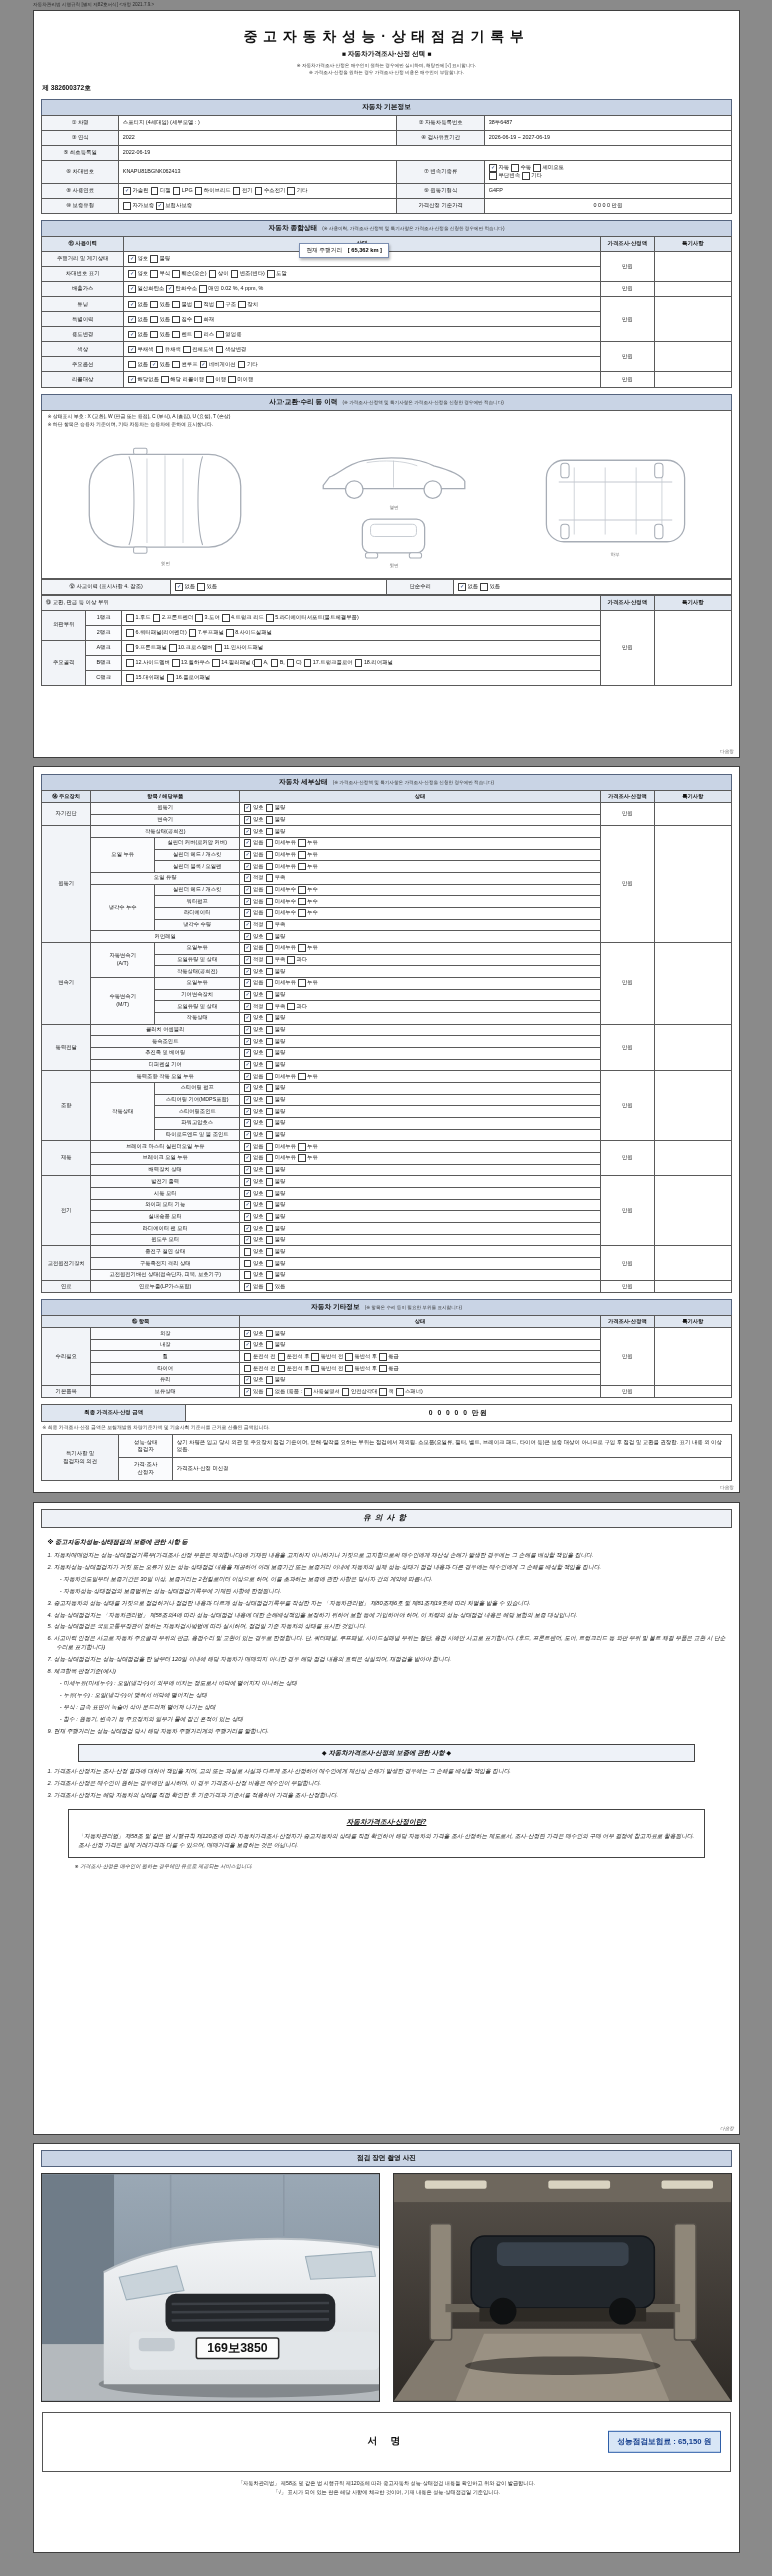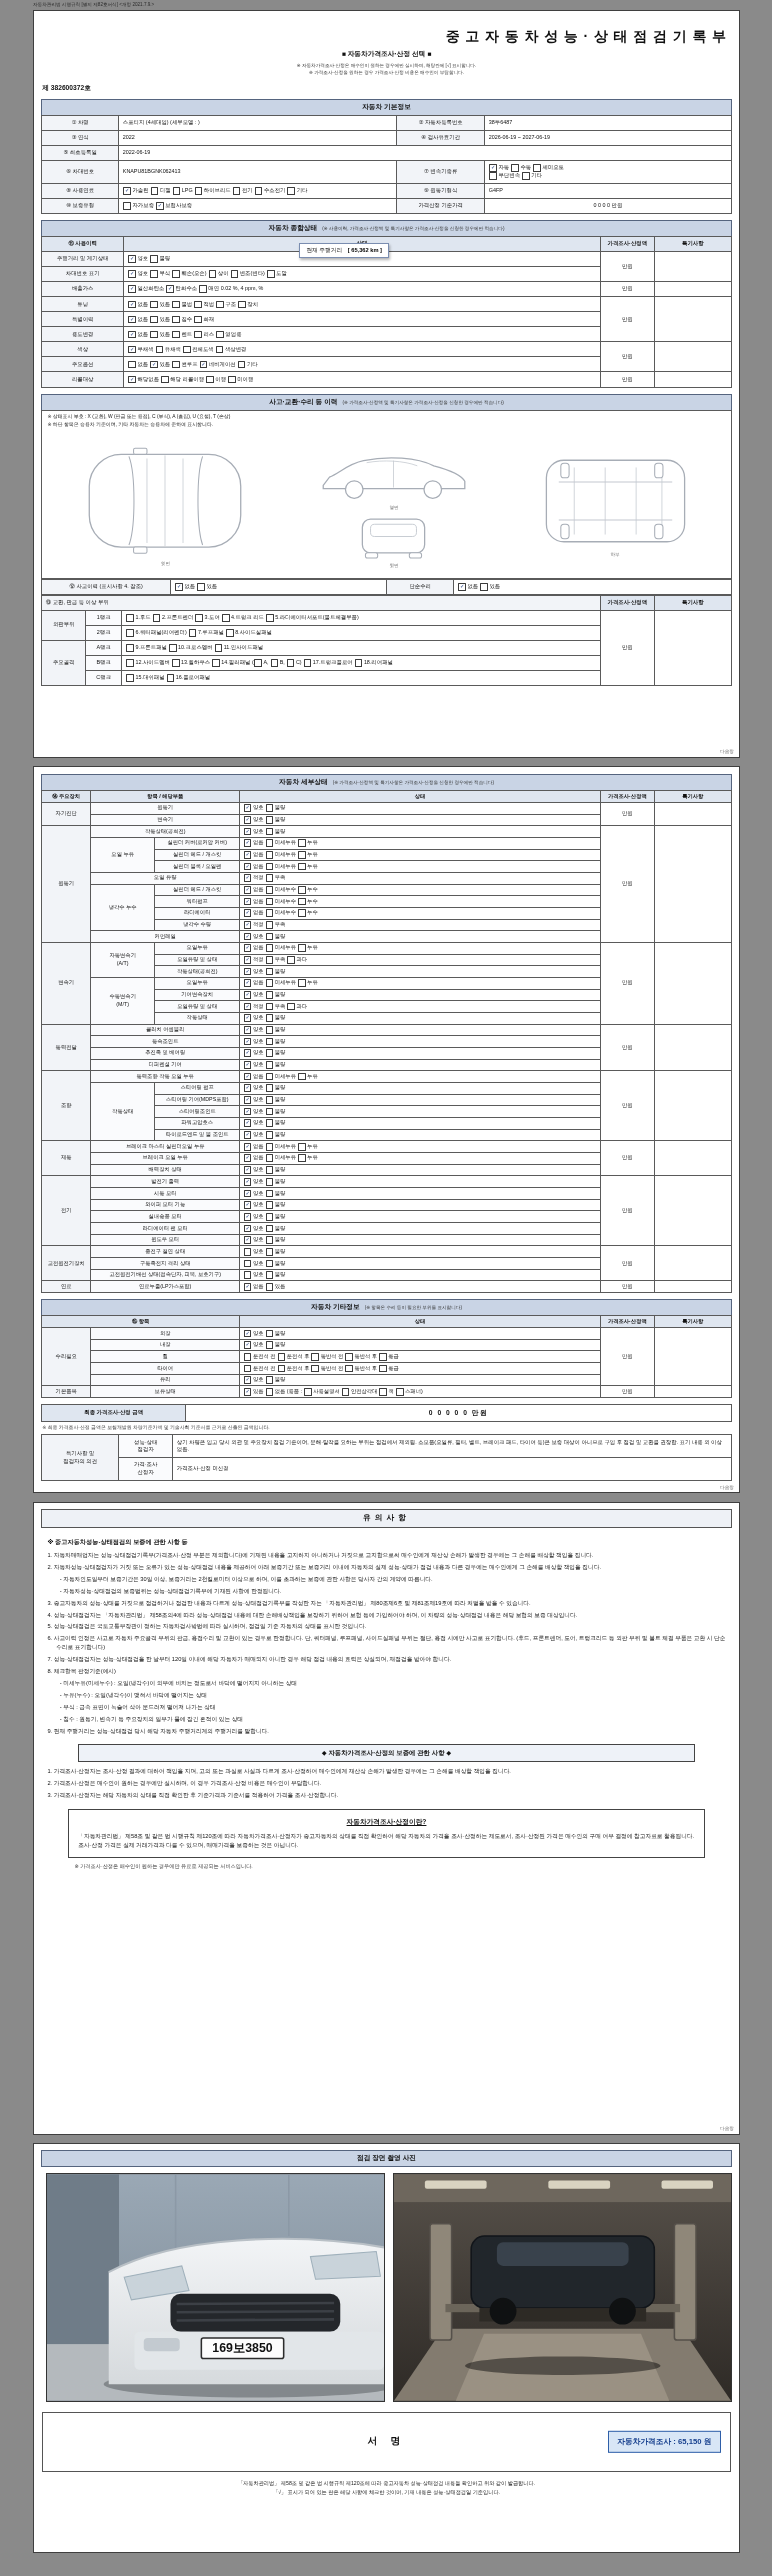--- a/index.html
+++ b/index.html
@@ -9,21 +9,21 @@
     color:#111;-webkit-font-smoothing:antialiased;
   }
   .top-note{width:707px;margin:0 auto;font-size:4.6px;color:#2b2b2b;padding:1.5px 1px 1px;}
   .panel{
     width:707px;margin:0 auto;background:#fff;border:0.5px solid #3f3f3f;
     padding:6.2px 7.2px 11.3px;box-sizing:border-box;position:relative;
   }
   .panel + .panel{margin-top:8.2px;}
   .next{position:absolute;right:5.2px;bottom:2.6px;font-size:4.6px;color:#666;}
   
-  .doc-title{text-align:right;font-size:14px;font-weight:bold;letter-spacing:5.7px;margin:11.3px 0 4.1px;}
+  .doc-title{text-align:center;font-size:14px;font-weight:bold;letter-spacing:5.7px;margin:11.3px 0 4.1px;}
   .doc-sub{text-align:center;font-size:6.7px;font-weight:bold;margin:2.1px 0 3.1px;}
   .doc-note{text-align:center;font-size:4.6px;color:#333;line-height:1.55;}
   .doc-no{font-size:6.7px;font-weight:bold;margin:7.2px 0 2.6px 1px;}
   
   .sec{margin-top:6.2px;position:relative;}
   .sec-bar{
     background:#c9d4e5;border:0.5px solid #55647e;border-bottom:none;
     text-align:center;font-weight:bold;font-size:6.7px;padding:3.1px 2.1px;
   }
   .sec-bar .bar-note{font-weight:normal;font-size:4.6px;color:#333;margin-left:3.1px;}
@@ -66,36 +66,36 @@
   .notices{font-size:5.7px;line-height:1.55;padding:4.1px 6.2px 1px;}
   .nb{font-weight:bold;font-size:6.2px;margin:5.2px 0 4.1px;}
   .nl{margin:3.1px 0;padding-left:8.8px;text-indent:-8.8px;}
   .nl.ind{margin-left:12.4px;}
   .mid-head{text-align:center;font-weight:bold;font-size:6.4px;border:0.5px solid #444;background:#eef2f8;padding:3.1px;margin:8.2px 31px 5.2px;}
   .info-box{border:1px solid #444;margin:9.3px 20.6px 3.1px;padding:6.2px 9.3px;font-size:5.7px;line-height:1.7;}
   .info-box-title{text-align:center;font-weight:bold;font-size:6.7px;margin-bottom:4.1px;text-decoration:underline;}
   .info-note{margin:4.1px 27px 0;font-size:5.2px;color:#333;}
   .final-note{font-size:4.9px;color:#333;margin:2.1px 1px 4.1px;}
   
-  .photos{display:flex;gap:8.2px;justify-content:flex-end;margin-top:6.2px;}
+  .photos{display:flex;gap:8.2px;justify-content:space-between;margin-top:6.2px;}
   .photo{border:0.5px solid #333;width:337px;height:227px;overflow:hidden;background:#777;}
   
   .sign-wrap{margin:9.3px 1px 0;border:0.5px solid #555;position:relative;min-height:58px;
     display:flex;align-items:center;justify-content:center;}
   .sign-label{font-size:9.8px;font-weight:bold;letter-spacing:5.2px;}
   .fee-box{
     position:absolute;right:9.3px;top:50%;transform:translateY(-50%);
     background:#d8e6f6;border:1px solid #2f5fa8;color:#17408e;font-weight:bold;
     font-size:7.7px;padding:5.2px 8.2px;white-space:nowrap;
   }
   .footer{margin-top:7.2px;text-align:center;font-size:5.2px;color:#222;line-height:1.7;}
   
   .p1{min-height:748px;margin-top:2.1px;}
   .p2{min-height:710px;}
-  .p3{min-height:633px;}
+  .p3{min-height:633px;font-style:italic;}
   .p4{min-height:410px;}
 </style>
 </head>
 <body>
 
 <div class="top-note">자동차관리법 시행규칙 [별지 제82호서식] &lt;개정 2021.7.9.&gt;</div>
 
 <div class="panel p1">
   <div class="doc-title">중고자동차성능·상태점검기록부</div>
   <div class="doc-sub">■ 자동차가격조사·산정 선택 ■</div>
@@ -760,21 +760,21 @@
         <circle cx="212" cy="266" r="26" fill="#0f1112"></circle>
         <circle cx="444" cy="266" r="26" fill="#0f1112"></circle>
         <ellipse cx="328" cy="372" rx="190" ry="18" fill="rgba(0,0,0,0.45)"></ellipse>
       </svg>
     </div>
   </div>
 
   <div class="sign-wrap">
     <div class="sign-label">서 명</div>
     <div class="fee-box">
-      <span>자동차가격조사 : </span><span>65,150 원</span>
+      <span>성능점검보험료 : </span><span>65,150 원</span>
     </div>
   </div>
 
   <div class="footer">
     <div>「자동차관리법」 제58조 및 같은 법 시행규칙 제120조에 따라 중고자동차 성능·상태점검 내용을 확인하고 위와 같이 발급합니다.</div>
     <div>「√」 표시가 되어 있는 란은 해당 사항에 체크한 것이며, 기재 내용은 성능·상태점검일 기준입니다.</div>
   </div>
 </div>
 
 

